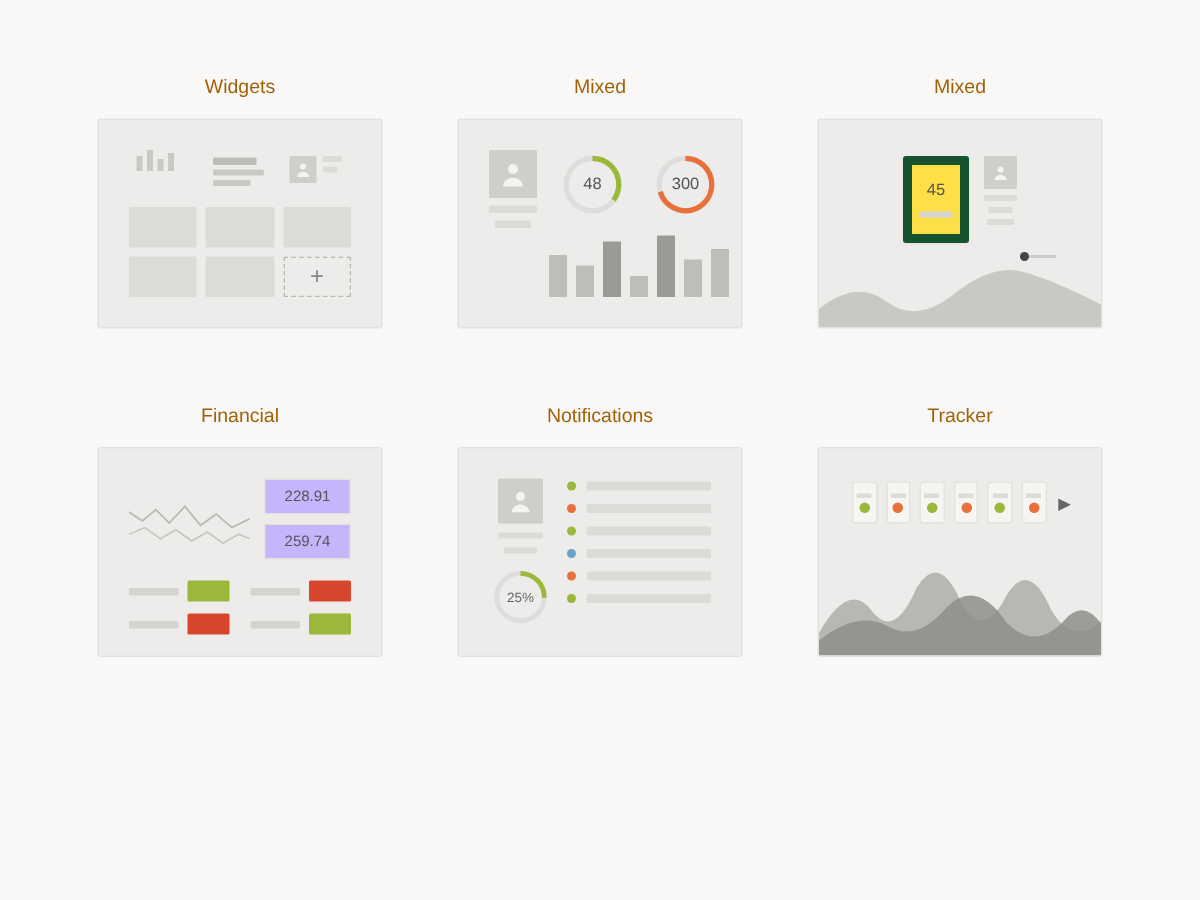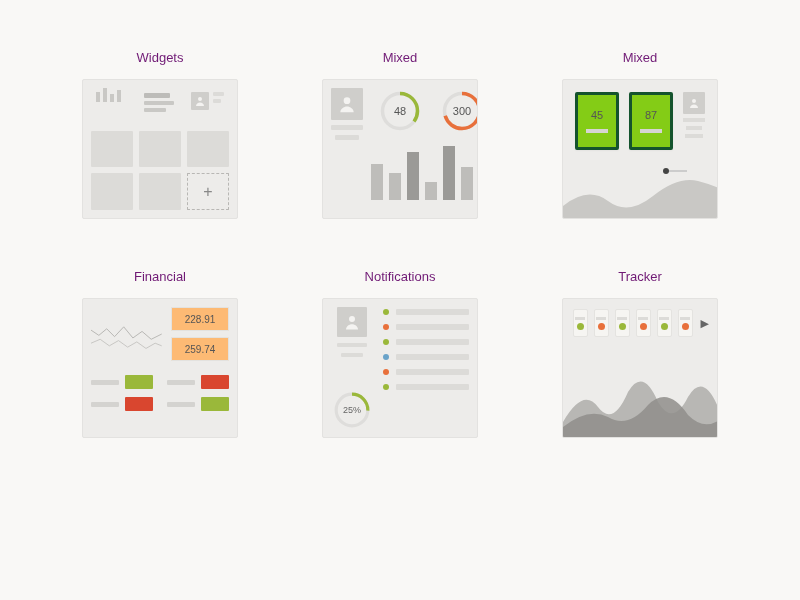--- a/index.html
+++ b/index.html
@@ -11,29 +11,29 @@
     color: #777;
     padding: 50px 60px;
   }
   .grid {
     display: grid;
     grid-template-columns: repeat(3, 1fr);
     grid-template-rows: repeat(2, 1fr);
     gap: 50px 40px;
   }
   .cell { display: flex; flex-direction: column; align-items: center; }
-  .title { font-size: 13px; color: #701a75; margin-bottom: 14px; font-weight: 400; }
+  .title { font-size: 13px; color: #a16207; margin-bottom: 14px; font-weight: 400; }
   .card {
-    width: 156px; height: 140px;
+    width: 190px; height: 140px;
     background: #edecea;
     border: 1px solid #e3e2e0;
     border-radius: 2px;
     position: relative;
     overflow: hidden;
-    padding: 8px;
+    padding: 20px;
   }
   
   .blk { background: #dcdbd8; border-radius: 1px; }
   .profile {
     width: 18px; height: 18px; background: #cfcecb;
     display: inline-flex; align-items: center; justify-content: center;
     border-radius: 1px;
   }
   .profile svg { width: 12px; height: 12px; fill: #f4f3f1; }
 
@@ -72,41 +72,41 @@
     position:absolute; inset:0; display:flex; align-items:center; justify-content:center;
     font-size:11px; color:#555;
   }
   .bars { display:flex; gap:6px; align-items:flex-end; height:60px; justify-content:center; }
   .bars span { width:12px; background:#bebdba; }
   .bars span.dark { background:#9b9a97; }
 
   
   .m2-top { display:flex; gap:10px; justify-content:center; padding:4px 2px 0; }
   .stat-card {
-    width:44px; height:58px; background:#84cc16;
-    border:3px solid #14532d; border-radius:2px;
+    width:44px; height:58px; background:#fde047;
+    border:6px solid #14532d; border-radius:2px;
     box-shadow: 0 1px 2px rgba(0,0,0,0.04);
     display:flex; flex-direction:column; align-items:center; justify-content:center;
     gap:8px;
   }
   .stat-card .v { font-size:11px; color:#555; }
   .stat-card .under { width:22px; height:4px; background:#d6d5d2; }
   .m2-side { display:flex; flex-direction:column; align-items:center; gap:4px; }
   .m2-side .profile { width:22px; height:22px; }
   .m2-side .line { width:22px; height:4px; background:#dcdbd8; }
   .m2-wave { position:absolute; left:0; right:0; bottom:0; height:52px; }
   .m2-dot { position:absolute; right:48px; bottom:44px; width:6px; height:6px; background:#444; border-radius:50%; }
   .m2-dot::after { content:""; position:absolute; left:6px; top:2px; width:18px; height:2px; background:#ccc; }
 
   
   .fin-top { display:flex; gap:8px; height:58px; }
   .fin-chart { flex:1; position:relative; }
   .fin-vals { width:58px; display:flex; flex-direction:column; gap:6px; }
   .fin-val {
-    background:#fdba74; border:1px solid #e3e2df; border-radius:1px;
+    background:#c4b5fd; border:1px solid #e3e2df; border-radius:1px;
     height:24px; display:flex; align-items:center; justify-content:center;
     font-size:10px; color:#555;
   }
   .fin-rows { margin-top:10px; display:grid; grid-template-columns:1fr 1fr; gap:8px 14px; }
   .fin-row { display:flex; align-items:center; gap:6px; }
   .fin-row .lab { flex:1; height:5px; background:#d4d3d0; border-radius:1px; }
   .chip { width:28px; height:14px; border-radius:1px; }
   .chip.green { background:#9ab83a; }
   .chip.red { background:#d9462f; }
 
@@ -230,24 +230,20 @@
   </div>
 
   <div class="cell">
     <div class="title">Mixed</div>
     <div class="card">
       <div class="m2-top">
         <div class="stat-card">
           <div class="v">45</div>
           <div class="under"></div>
         </div>
-        <div class="stat-card">
-          <div class="v">87</div>
-          <div class="under"></div>
-        </div>
         <div class="m2-side">
           <span class="profile">
               <svg viewBox="0 0 24 24">
                 <circle cx="12" cy="8" r="4"></circle>
                 <path d="M4 22c0-4 4-7 8-7s8 3 8 7z"></path>
               </svg>
             </span>
           <div class="line"></div>
             <div class="line" style="width:16px"></div>
             <div class="line" style="width:18px"></div>

